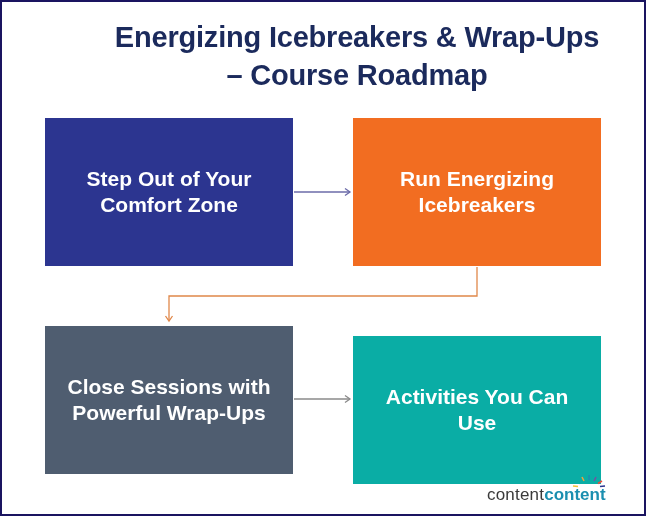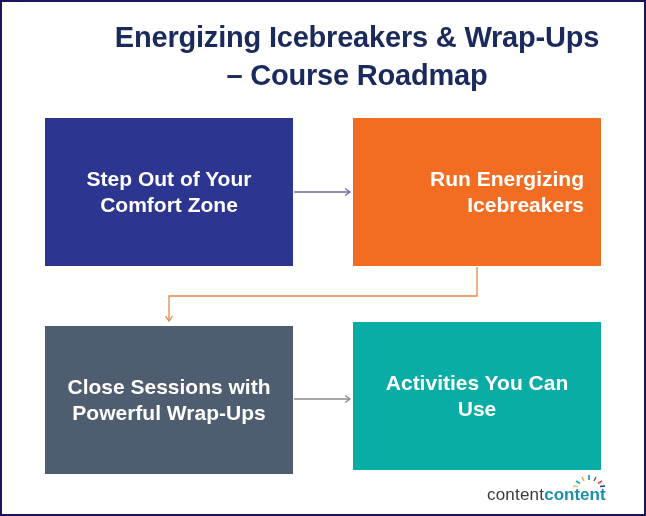--- a/index.html
+++ b/index.html
@@ -30,23 +30,23 @@
     display: flex; align-items: center; justify-content: center;
     text-align: center;
     color: #ffffff;
     font-weight: bold;
     font-size: 21px;
     line-height: 26px;
     padding: 0 17px;
     box-sizing: border-box;
   }
   .b1 { left: 45px; top: 118px; }
-  .b2 { left: 353px; top: 118px; text-align: right; }
+  .b2 { left: 353px; top: 118px; }
   .b3 { left: 45px; top: 326px; }
-  .b4 { left: 353px; top: 322px; }
+  .b4 { left: 353px; top: 336px; }
   svg.connectors { position: absolute; left: 0; top: 0; }
   .logo {
     position: absolute; left: 487px; top: 478px;
     height: 30px; width: 120px;
   }
   .logo-text {
     position: absolute; left: 0; bottom: 4px;
     font-size: 17px; line-height: 18px;
     white-space: nowrap;
   }

